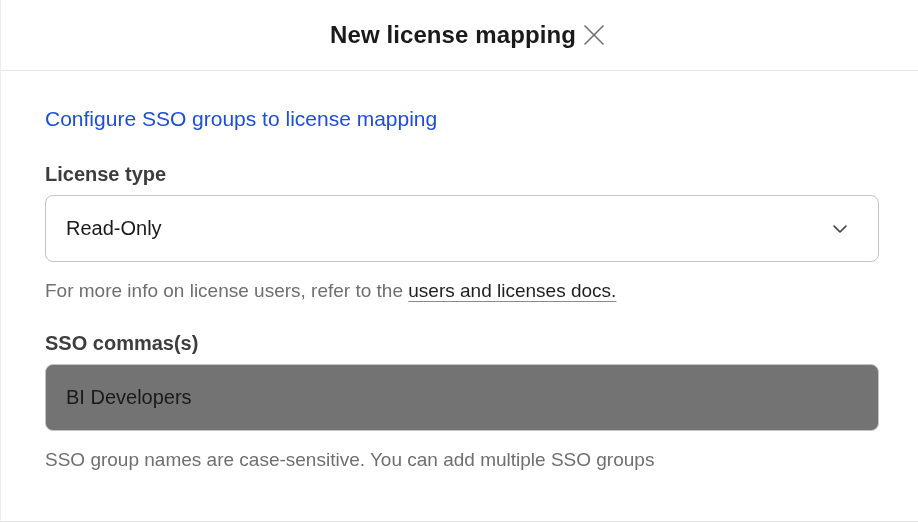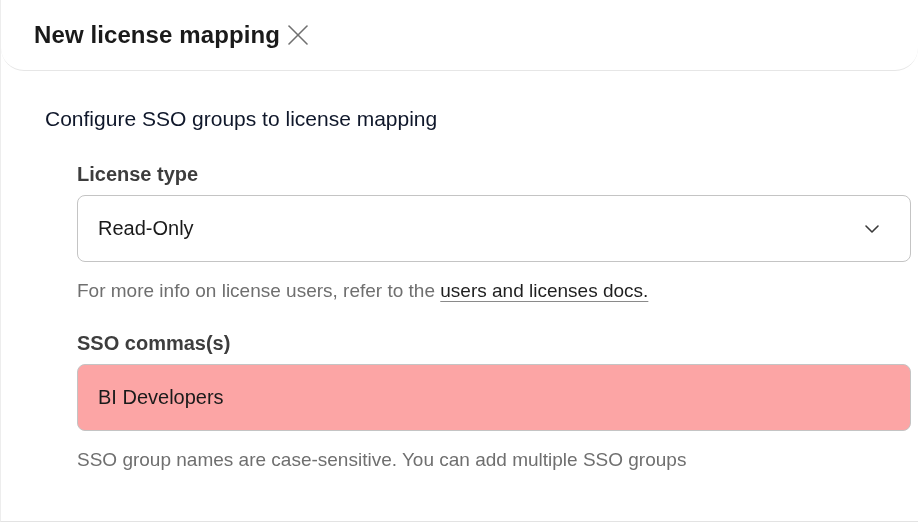--- a/index.html
+++ b/index.html
@@ -17,24 +17,23 @@
     border-left: 1px solid #ededed;
     border-bottom: 1px solid #e3e3e3;
     display: flex;
     flex-direction: column;
   }
   .modal-header {
     height: 71px;
     flex: 0 0 71px;
     display: flex;
     align-items: center;
-    justify-content: flex-start;
+    justify-content: center;
     padding: 0 10px 0 33px;
     border-bottom: 1px solid #e6e6e6;
-    border-radius: 23px;
   }
   .modal-title {
     font-size: 24px;
     font-weight: 700;
     letter-spacing: 0.1px;
     color: #1a1a1a;
   }
   .close-btn {
     background: none;
     border: none;
@@ -46,21 +45,21 @@
     cursor: pointer;
     padding: 0;
   }
   .close-btn svg { display: block; }
   .modal-body {
     padding: 36px 40px 0 44px;
   }
   .form-heading {
     font-size: 21px;
     font-weight: 400;
-    color: #0f172a;
+    color: #1d4ed8;
     margin-bottom: 32px;
   }
   .field-label {
     display: block;
     font-size: 20px;
     font-weight: 600;
     color: #3d3d3d;
     margin-bottom: 9px;
   }
   .select-box {
@@ -77,21 +76,21 @@
   }
   .select-value {
     font-size: 20px;
     color: #1a1a1a;
   }
   .text-input {
     width: 834px;
     height: 67px;
     border: 1px solid #c4c4c4;
     border-radius: 8px;
-    background: #fca5a5;
+    background: #737373;
     padding: 0 20px;
     font-family: "Liberation Sans", "DejaVu Sans", sans-serif;
     font-size: 20px;
     color: #1a1a1a;
     outline: none;
     display: block;
   }
   .helper {
     margin-top: 14px;
     font-size: 19px;
@@ -100,21 +99,21 @@
   }
   .helper .link {
     color: #1f1f1f;
     font-weight: 400;
     text-decoration: underline;
     text-decoration-color: #8a8a8a;
     text-underline-offset: 4px;
     cursor: pointer;
   }
   .helper .line { display: block; }
-  .field-group { margin-top: 27px; margin-left: 32px; }
+  .field-group { margin-top: 27px; }
   .field-group:first-of-type { margin-top: 0; }
 </style>
 </head>
 <body>
 
 <div class="modal">
 
   <header class="modal-header">
     <h1 class="modal-title">New license mapping</h1>
     <button class="close-btn" aria-label="Close">

